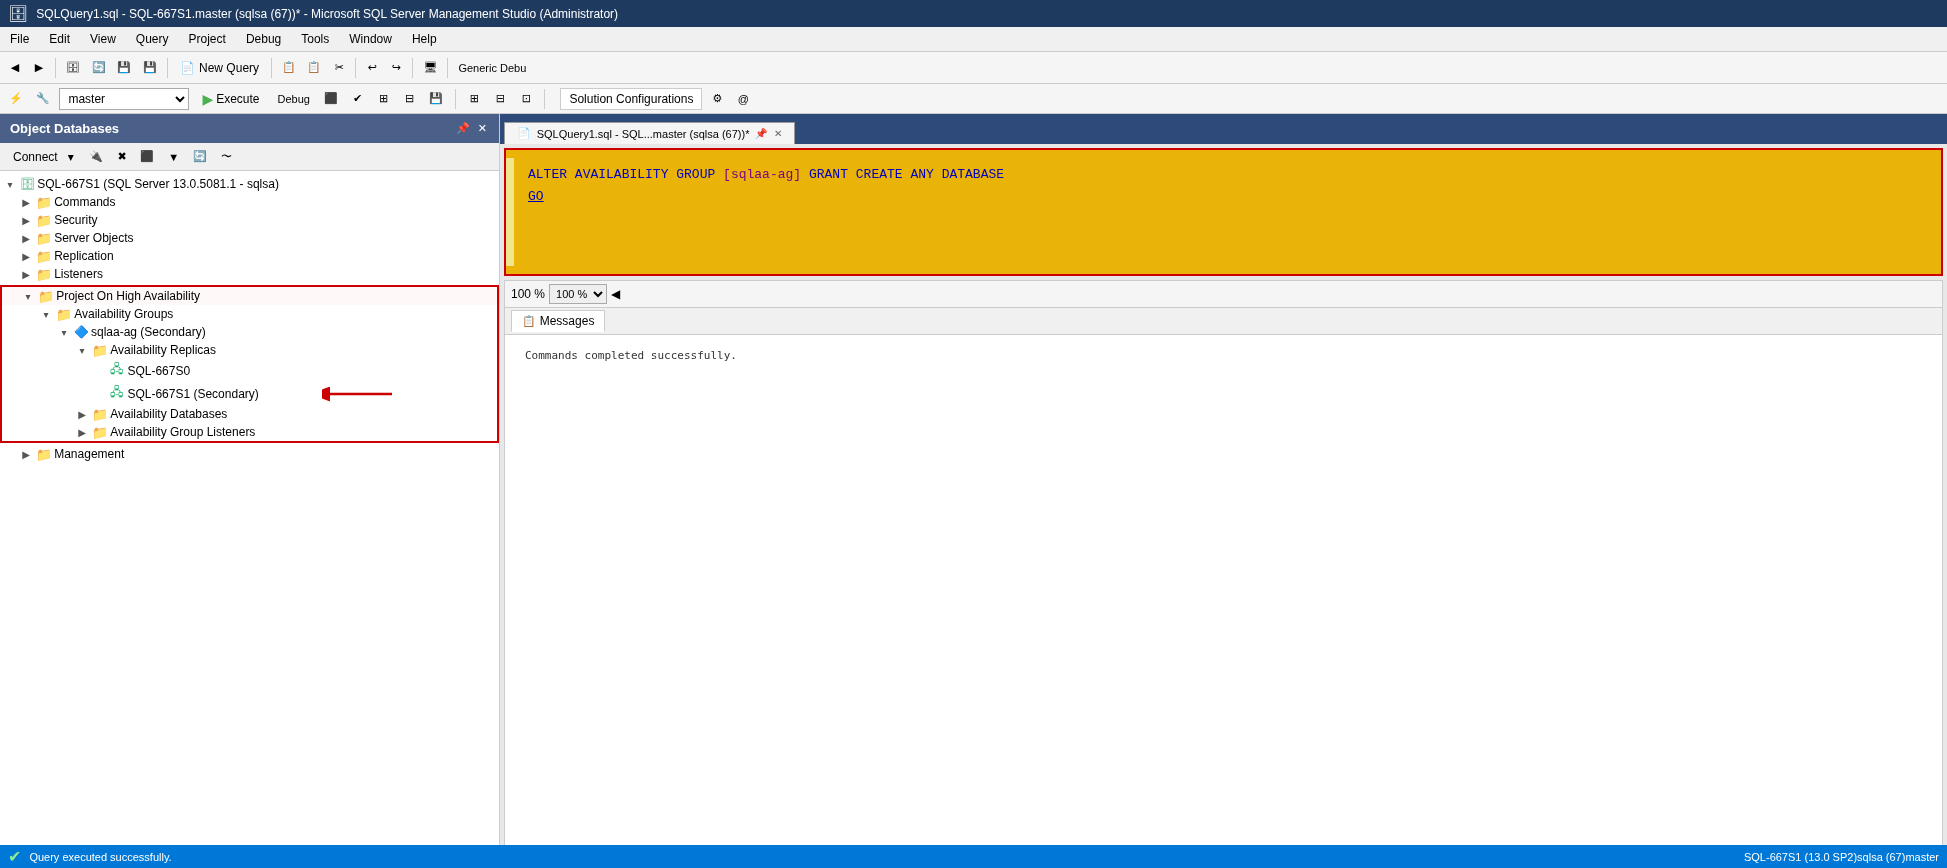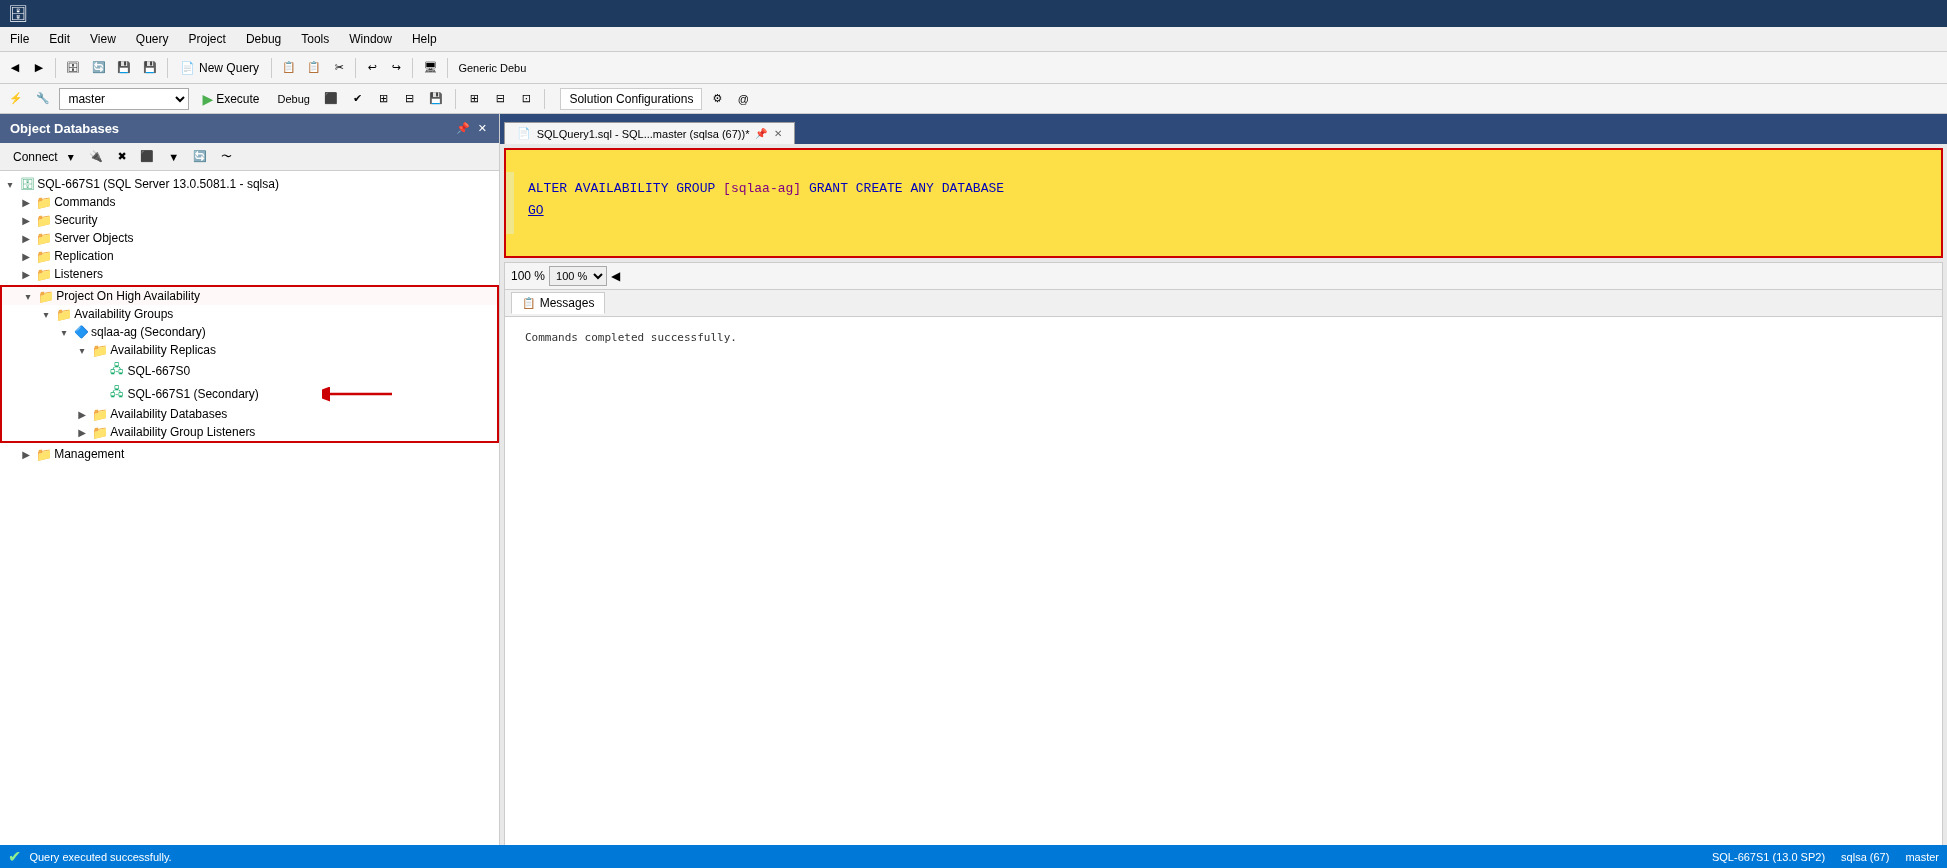--- a/index.html
+++ b/index.html
@@ -47,27 +47,28 @@
     .content-area { flex: 1; display: flex; flex-direction: column; background: #e8e8e8; }
 
     
     .tab-bar { background: #2d4a7a; display: flex; align-items: flex-end; padding: 0 4px; min-height: 30px; }
     .query-tab { background: #f5f5f5; border: 1px solid #999; border-bottom: none; padding: 4px 12px; font-size: 11px; display: flex; align-items: center; gap: 6px; cursor: pointer; }
     .zoom-select { height: 20px; font-size: 11px; padding: 1px 2px; border: 1px solid #aaa; }
 
     
     .status-bar { background: #0078d7; color: white; padding: 2px 8px; display: flex; align-items: center; justify-content: space-between; font-size: 11px; position: fixed; bottom: 0; width: 1947px; }
     .status-left { display: flex; align-items: center; gap: 8px; }
-    .status-right { display: flex; gap: 16px; }
+    .status-right { display: flex; }
   </style>
 </head>
 <body>
 
 <div class="title-bar">
   <span style="font-size:16px;">🗄</span>
+  <span>SQLQuery1.sql - SQL-667S1.master (sqlsa (67))* - Microsoft SQL Server Management Studio (Administrator)</span>
 </div>
 
 <div class="menu-bar">
   <span class="menu-item">File</span>
   <span class="menu-item">Edit</span>
   <span class="menu-item">View</span>
   <span class="menu-item">Query</span>
   <span class="menu-item">Project</span>
   <span class="menu-item">Debug</span>
   <span class="menu-item">Tools</span>
@@ -265,21 +266,21 @@
 
     <div class="tab-bar">
       <div class="query-tab">
         <span style="font-size:11px;">📄</span>
         <span>SQLQuery1.sql - SQL...master (sqlsa (67))*</span>
         <span style="font-size:10px; color:#666;">📌</span>
         <span style="font-size:10px; color:#666;">✕</span>
       </div>
     </div>
 
-    <div style="border: 2px solid #cc0000; margin: 4px; background: #fde047; padding: 22px 0; height: 110px; display: flex;">
+    <div style="border: 2px solid #cc0000; margin: 4px; background: #eab308; padding: 8px 0; height: 128px; display: flex;">
       <div style="width: 8px; background: #f0e68c; flex-shrink: 0;"></div>
       <div style="padding: 6px 14px; font-family: Consolas, 'Courier New', monospace; font-size: 13px; line-height: 1.7; flex: 1;">
         <div>
           <span style="color: #0000bb;">ALTER</span><span> </span>
           <span style="color: #0000bb;">AVAILABILITY</span><span> </span>
           <span style="color: #0000bb;">GROUP</span><span> </span>
           <span style="color: #800080;">[</span><span style="color: #800080;">sqlaa-ag</span><span style="color: #800080;">]</span><span> </span>
           <span style="color: #0000bb;">GRANT</span><span> </span>
           <span style="color: #0000bb;">CREATE</span><span> </span>
           <span style="color: #0000bb;">ANY</span><span> </span>

